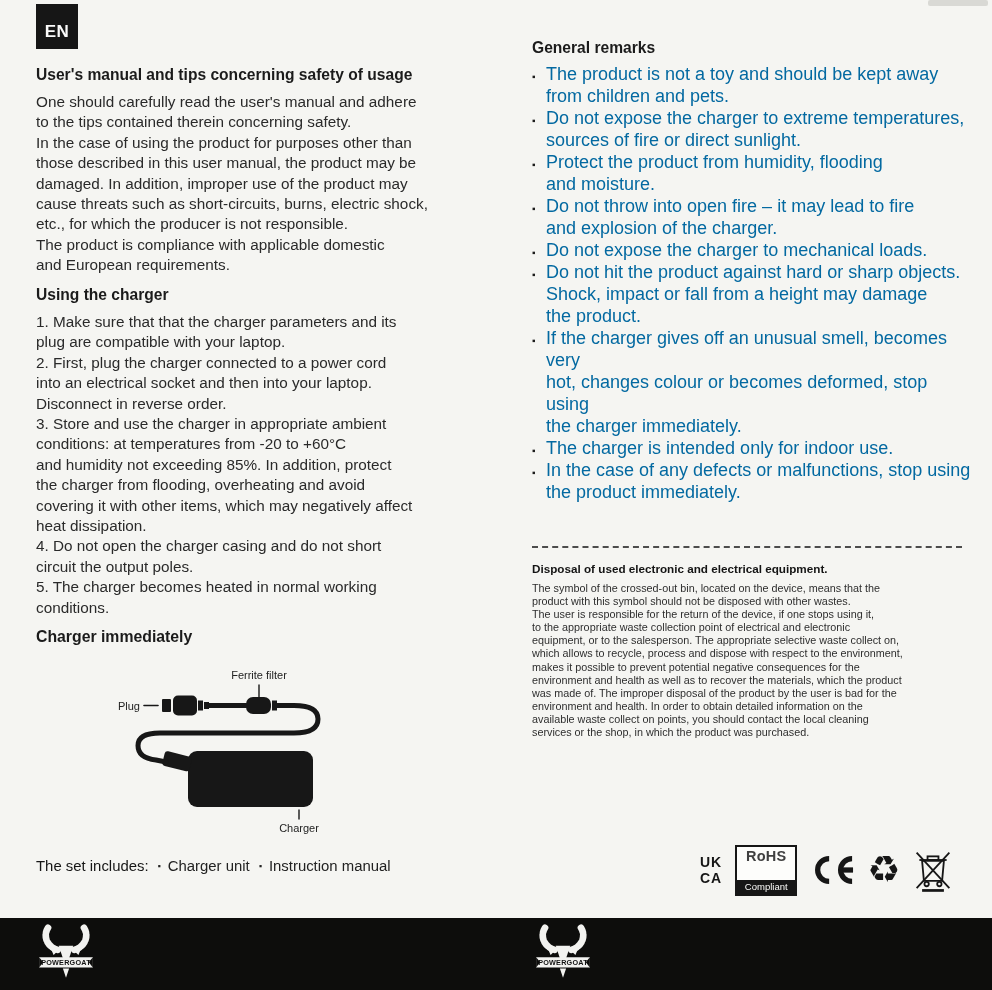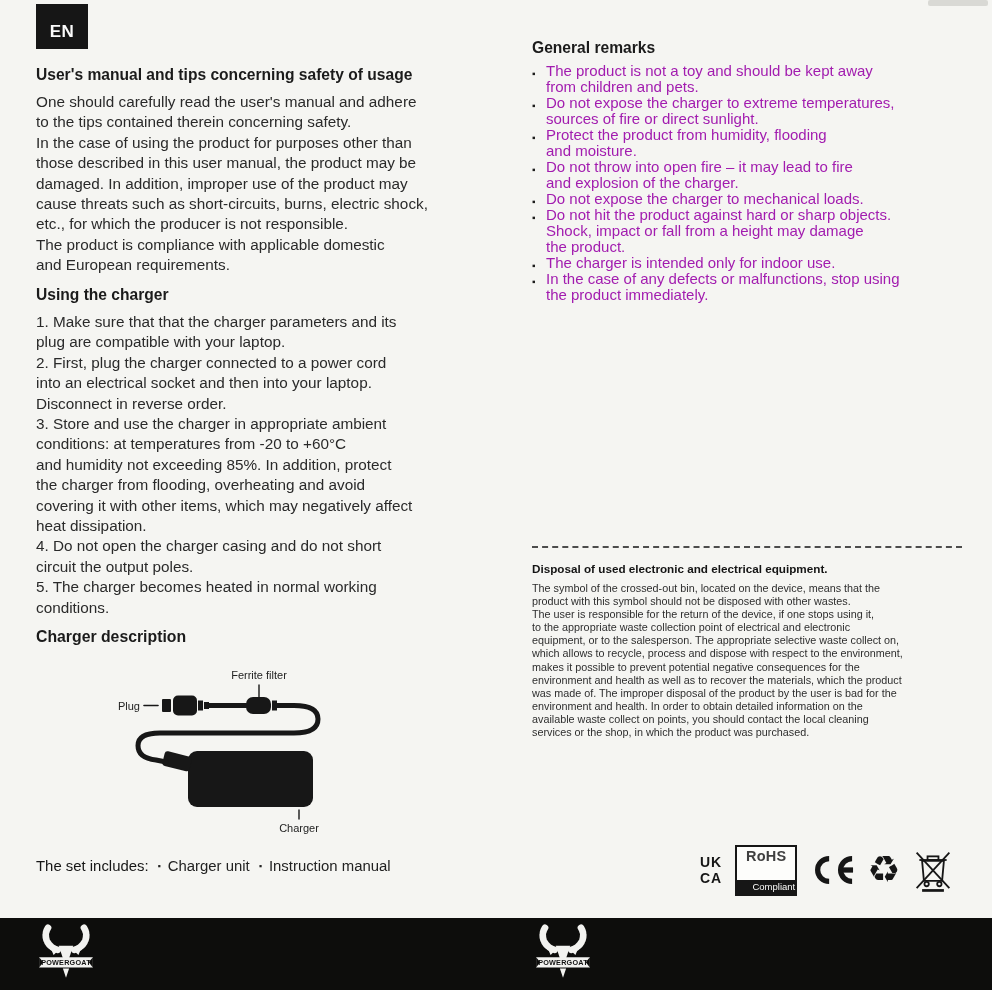--- a/index.html
+++ b/index.html
@@ -11,21 +11,21 @@
     color:#232323;
     overflow:hidden;
   }
   .abs { position:absolute; }
 
   
   .artifact { background:#c9c9c5; opacity:.65; border-radius:2px; }
 
   
   .en-badge{
-    left:36px; top:4px; width:52px; height:45px;
+    left:36px; top:4px; width:42px; height:45px;
     background:#161616; color:#fafafa;
     font-weight:bold; font-size:17px;
     display:flex; align-items:flex-end; justify-content:center;
     padding-bottom:7px; letter-spacing:.5px;
   }
 
   .h1 { font-weight:bold; font-size:15.6px; color:#1b1b1b; }
   .h2 { font-weight:bold; font-size:15.8px; color:#1b1b1b; }
 
   .lines{
@@ -34,23 +34,23 @@
     line-height:20.4px;
     color:#2a2a2a;
   }
 
   
   ul.remarks{ list-style:none; width:440px; }
   ul.remarks li{
     position:relative;
     padding-left:14px;
     white-space:pre-line;
-    font-size:15px;
-    line-height:16px;
-    color:#a21caf;
+    font-size:18px;
+    line-height:22px;
+    color:#0369a1;
   }
   ul.remarks li::before{
     content:"▪";
     position:absolute; left:0; top:3px;
     font-size:10px; color:#1d1d1d;
   }
 
   .dashed-divider{
     left:532px; top:546px; width:430px; height:0;
     border-top:2px dashed #4c4c4c;
@@ -70,21 +70,21 @@
   .includes .itm{ display:flex; align-items:baseline; gap:7px; }
   .includes .sq{ font-size:9px; position:relative; top:-2px; }
 
   
   .certs{ left:700px; top:846px; width:268px; height:48px;
           display:flex; align-items:center; gap:13px; }
   .ukca{ font-weight:800; font-size:14px; line-height:16.5px;
          letter-spacing:1px; color:#161616; }
   .rohs{ width:62px; border:2.5px solid #161616; background:#fdfdfb; text-align:center; }
   .rohs-top{ font-weight:800; font-size:14.5px; color:#404040; padding:1px 0 16px; letter-spacing:.3px;}
-  .rohs-bottom{ background:#161616; color:#fbfbf9; font-size:9.5px; padding:1px 0 2px;text-align:right; }
+  .rohs-bottom{ background:#161616; color:#fbfbf9; font-size:9.5px; padding:1px 0 2px; }
   .recycle{ font-size:37px; line-height:40px; color:#161616; }
 
   
   svg text{ font-size:11px; fill:#232323; font-family:"Liberation Sans", sans-serif; }
 
   
   .footer-bar{ left:0; top:918px; width:992px; height:72px; background:#0d0d0c; }
   .logo{ position:absolute; top:4px; }
   .logo-1{ left:36px; }
   .logo-2{ left:533px; }
@@ -120,21 +120,21 @@
 conditions: at temperatures from -20 to +60°C
 and humidity not exceeding 85%. In addition, protect
 the charger from flooding, overheating and avoid
 covering it with other items, which may negatively affect
 heat dissipation.
 4. Do not open the charger casing and do not short
 circuit the output poles.
 5. The charger becomes heated in normal working
 conditions.</div>
 
-<div class="abs h2" style="left:36px; top:628px;">Charger description</div>
+<div class="abs h2" style="left:36px; top:628px;">Charger immediately</div>
 
 <svg class="abs" style="left:36px; top:662px;" width="460" height="180" viewBox="0 0 460 180">
   <g fill="#171717" stroke="none">
     <rect x="126" y="37" width="9" height="13" rx="1"></rect>
     <rect x="137" y="33.5" width="24" height="20" rx="5"></rect>
     <rect x="162" y="38.5" width="5" height="10"></rect>
     <rect x="168" y="40" width="5" height="7"></rect>
     <rect x="210" y="35" width="25" height="17" rx="7"></rect>
     <rect x="236" y="38.5" width="5" height="10"></rect>
     <rect x="152" y="89" width="125" height="56" rx="9"></rect>
@@ -174,20 +174,23 @@
   <li>Do not expose the charger to extreme temperatures,
 sources of fire or direct sunlight.</li>
   <li>Protect the product from humidity, flooding
 and moisture.</li>
   <li>Do not throw into open fire – it may lead to fire
 and explosion of the charger.</li>
   <li>Do not expose the charger to mechanical loads.</li>
   <li>Do not hit the product against hard or sharp objects.
 Shock, impact or fall from a height may damage
 the product.</li>
+  <li>If the charger gives off an unusual smell, becomes very
+hot, changes colour or becomes deformed, stop using
+the charger immediately.</li>
   <li>The charger is intended only for indoor use.</li>
   <li>In the case of any defects or malfunctions, stop using
 the product immediately.</li>
 </ul>
 
 <div class="abs dashed-divider"></div>
 
 <div class="abs small-h" style="left:532px; top:562px;">Disposal of used electronic and electrical equipment.</div>
 
 <div class="abs small-lines" style="left:532px; top:582px; width:450px;">The symbol of the crossed-out bin, located on the device, means that the

